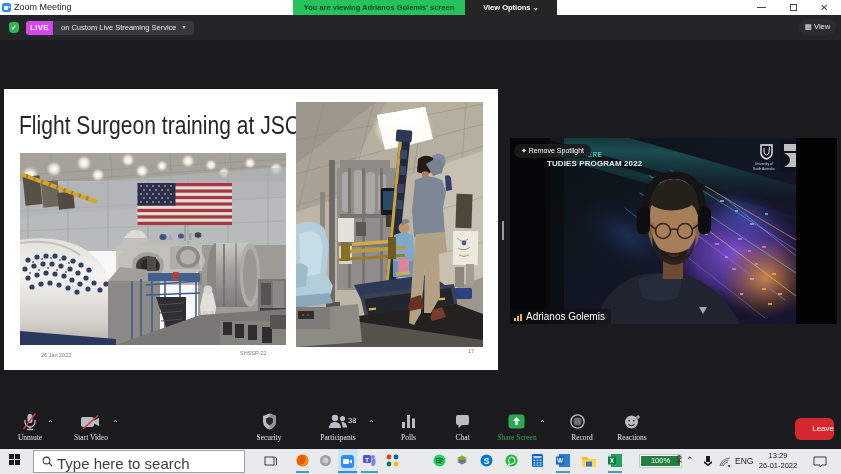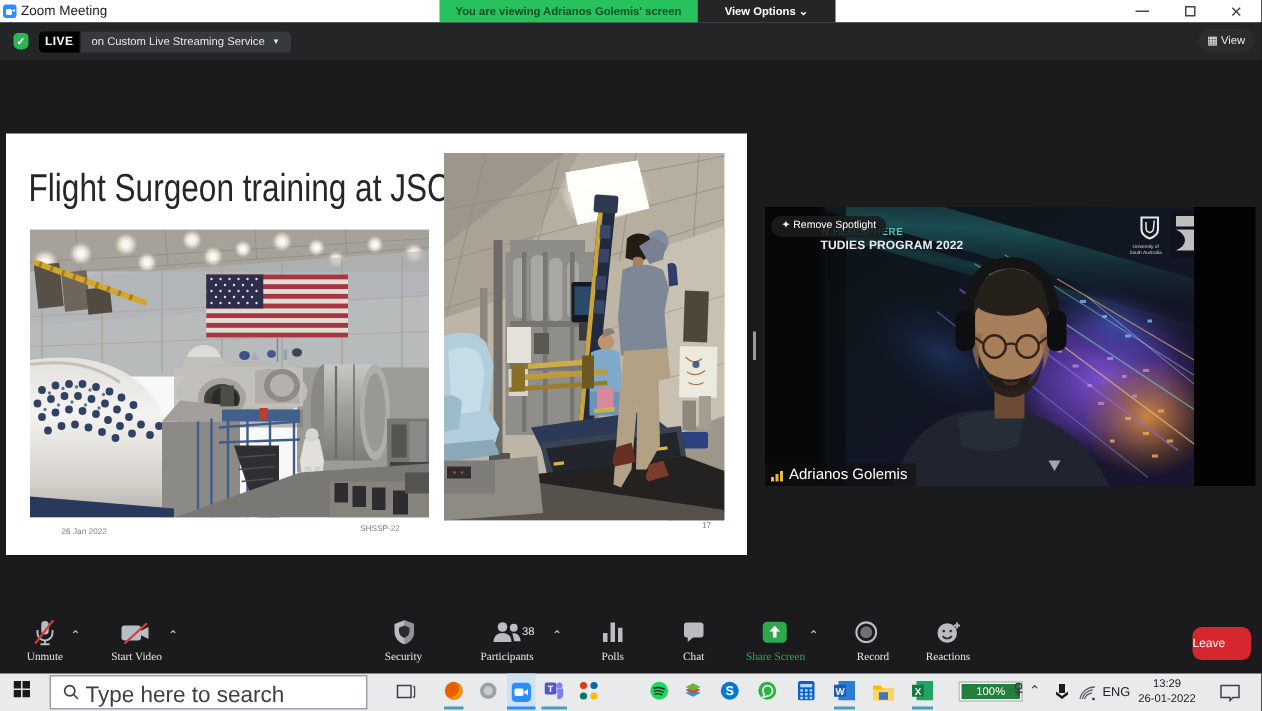--- a/index.html
+++ b/index.html
@@ -18,21 +18,21 @@
   <div class="abs" style="left:14px;top:2px;font-size:9px;color:#1a1a1a;">Zoom Meeting</div>
   <div class="abs" style="left:293px;top:0;width:172px;height:15px;background:#27c25e;color:#0d4f22;font-weight:bold;font-size:7.5px;text-align:center;line-height:15px;">You are viewing Adrianos Golemis' screen</div>
   <div class="abs" style="left:465px;top:0;width:92px;height:15px;background:#252525;color:#fff;font-weight:bold;font-size:7.5px;text-align:center;line-height:15px;">View Options ⌄</div>
   <div class="abs" style="left:757px;top:6.5px;width:9px;height:1px;background:#444;"></div>
   <div class="abs" style="left:790px;top:4px;width:7px;height:7px;border:1px solid #444;"></div>
   <div class="abs" style="left:820px;top:2px;font-size:10px;color:#444;">✕</div>
 
   <div class="abs" style="left:0;top:15px;width:841px;height:25px;background:#232527;"></div>
   <div class="abs" style="left:9px;top:22px;width:10px;height:11px;background:#2cb551;border-radius:3px 3px 4px 4px;"></div>
   <div class="abs" style="left:11px;top:24px;font-size:7px;color:#fff;font-weight:bold;">✓</div>
-  <div class="abs" style="left:26px;top:21px;width:27px;height:14px;background:#000000;border-radius:3px 0 0 3px;color:#fff;font-weight:bold;font-size:8px;text-align:center;line-height:14px;letter-spacing:.3px;">LIVE</div>
+  <div class="abs" style="left:26px;top:21px;width:27px;height:14px;background:#d946ef;border-radius:3px 0 0 3px;color:#fff;font-weight:bold;font-size:8px;text-align:center;line-height:14px;letter-spacing:.3px;">LIVE</div>
   <div class="abs" style="left:54px;top:21px;width:140px;height:14px;background:#36393d;border-radius:0 3px 3px 0;color:#e8e8e8;font-size:7.5px;line-height:14px;padding-left:7px;">on Custom Live Streaming Service <span style="font-size:6px;position:relative;top:-1px;margin-left:4px;">▾</span></div>
   <div class="abs" style="left:799px;top:19px;width:37px;height:16px;background:#2c2c2e;border-radius:8px;color:#eee;font-size:7.5px;line-height:16px;text-align:center;">▦ View</div>
 
   <div class="abs" style="left:4px;top:89px;width:494px;height:281px;background:#ffffff;">
     <div class="abs" style="left:15px;top:21px;width:460px;font-size:26px;color:#262626;transform:scaleX(0.81);transform-origin:0 0;">Flight Surgeon training at JSC</div>
     <svg class="abs" style="left:16px;top:64px;" width="266" height="192" viewBox="0 0 266 192">
       <defs>
         <radialGradient id="lp_light" cx="50%" cy="50%" r="50%">
           <stop offset="0%" stop-color="#fffdf5"></stop>
             <stop offset="55%" stop-color="#f5eedd" stop-opacity="0.85"></stop>
@@ -633,21 +633,21 @@
 
   <svg class="abs" style="left:624px;top:414px;" width="17" height="15" viewBox="0 0 17 15">
     <circle cx="7.5" cy="8" r="6.5" fill="#b9bcc0"></circle>
     <circle cx="5.2" cy="6.7" r="0.9" fill="#2b2b2b"></circle>
     <circle cx="9.8" cy="6.7" r="0.9" fill="#2b2b2b"></circle>
     <path d="M4.5 10 a3.5 3.5 0 0 0 6 0" fill="none" stroke="#2b2b2b" stroke-width="1.1"></path>
     <line x1="14" y1="1" x2="14" y2="5" stroke="#b9bcc0" stroke-width="1.2"></line>
     <line x1="12" y1="3" x2="16" y2="3" stroke="#b9bcc0" stroke-width="1.2"></line>
   </svg>
   <div class="tlabel" style="left:608px;width:48px;">Reactions</div>
-  <div class="abs" style="left:795px;top:418px;width:39px;height:22px;background:#d6272e;border-radius:6px;color:#fff;font-size:8px;text-align:left;line-height:22px;">Leave</div>
+  <div class="abs" style="left:795px;top:418px;width:39px;height:22px;background:#d6272e;border-radius:6px;color:#fff;font-size:8px;text-align:right;line-height:22px;">Leave</div>
 
   <div class="abs" style="left:0;top:449px;width:841px;height:25px;background:#e9eaec;"></div>
 
   <svg class="abs" style="left:9px;top:454px;" width="11" height="11" viewBox="0 0 11 11">
     <rect x="0" y="0" width="5" height="5" fill="#1a1a1a"></rect>
       <rect x="6" y="0" width="5" height="5" fill="#1a1a1a"></rect>
     <rect x="0" y="6" width="5" height="5" fill="#1a1a1a"></rect>
       <rect x="6" y="6" width="5" height="5" fill="#1a1a1a"></rect>
   </svg>
 

